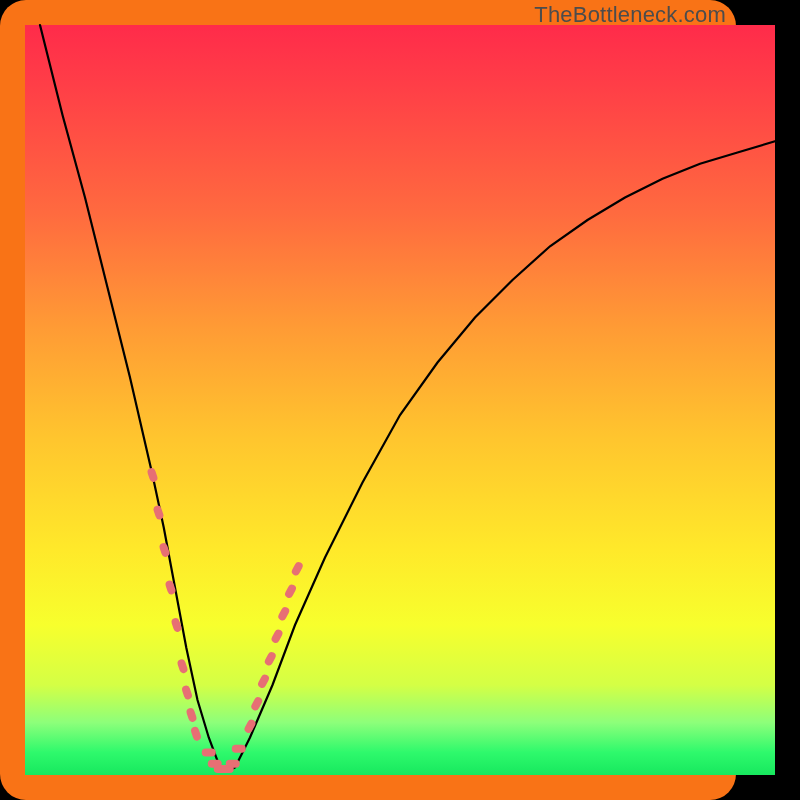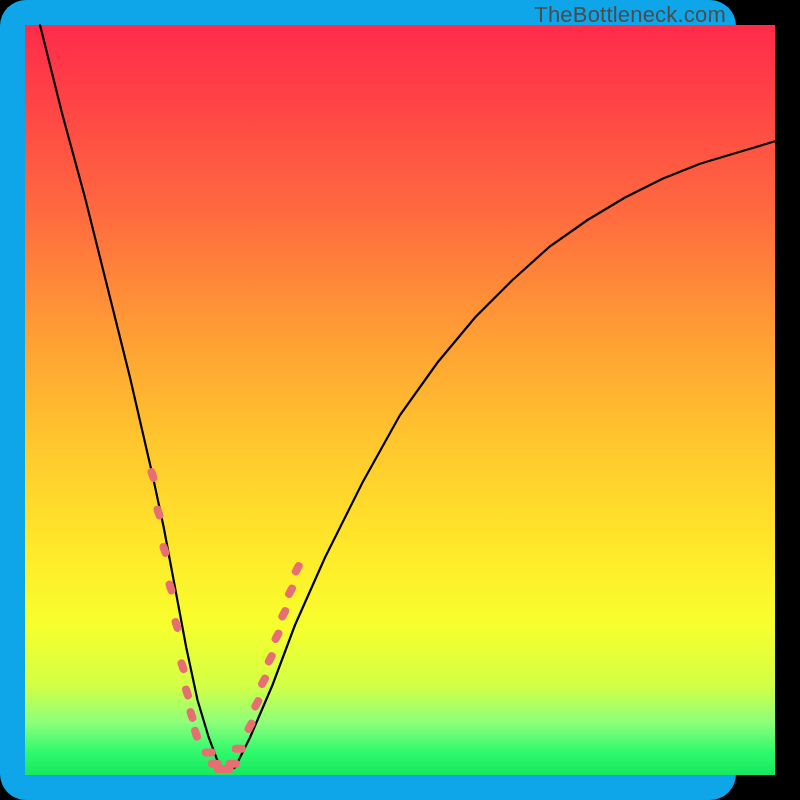--- a/index.html
+++ b/index.html
@@ -8,21 +8,21 @@
     width: 800px;
     height: 800px;
     overflow: hidden;
     font-family: Arial, Helvetica, sans-serif;
     background: #000;
   }
   .frame {
     position: relative;
     width: 736px;
     height: 800px;
-    background: #0ea5e9;
+    background: #f97316;
     border-radius: 26px;
   }
   .plot-area {
     position: absolute;
     left: 25px;
     top: 25px;
     width: 750px;
     height: 750px;
     background: linear-gradient(to bottom,
       #ff2b4a 0%,

